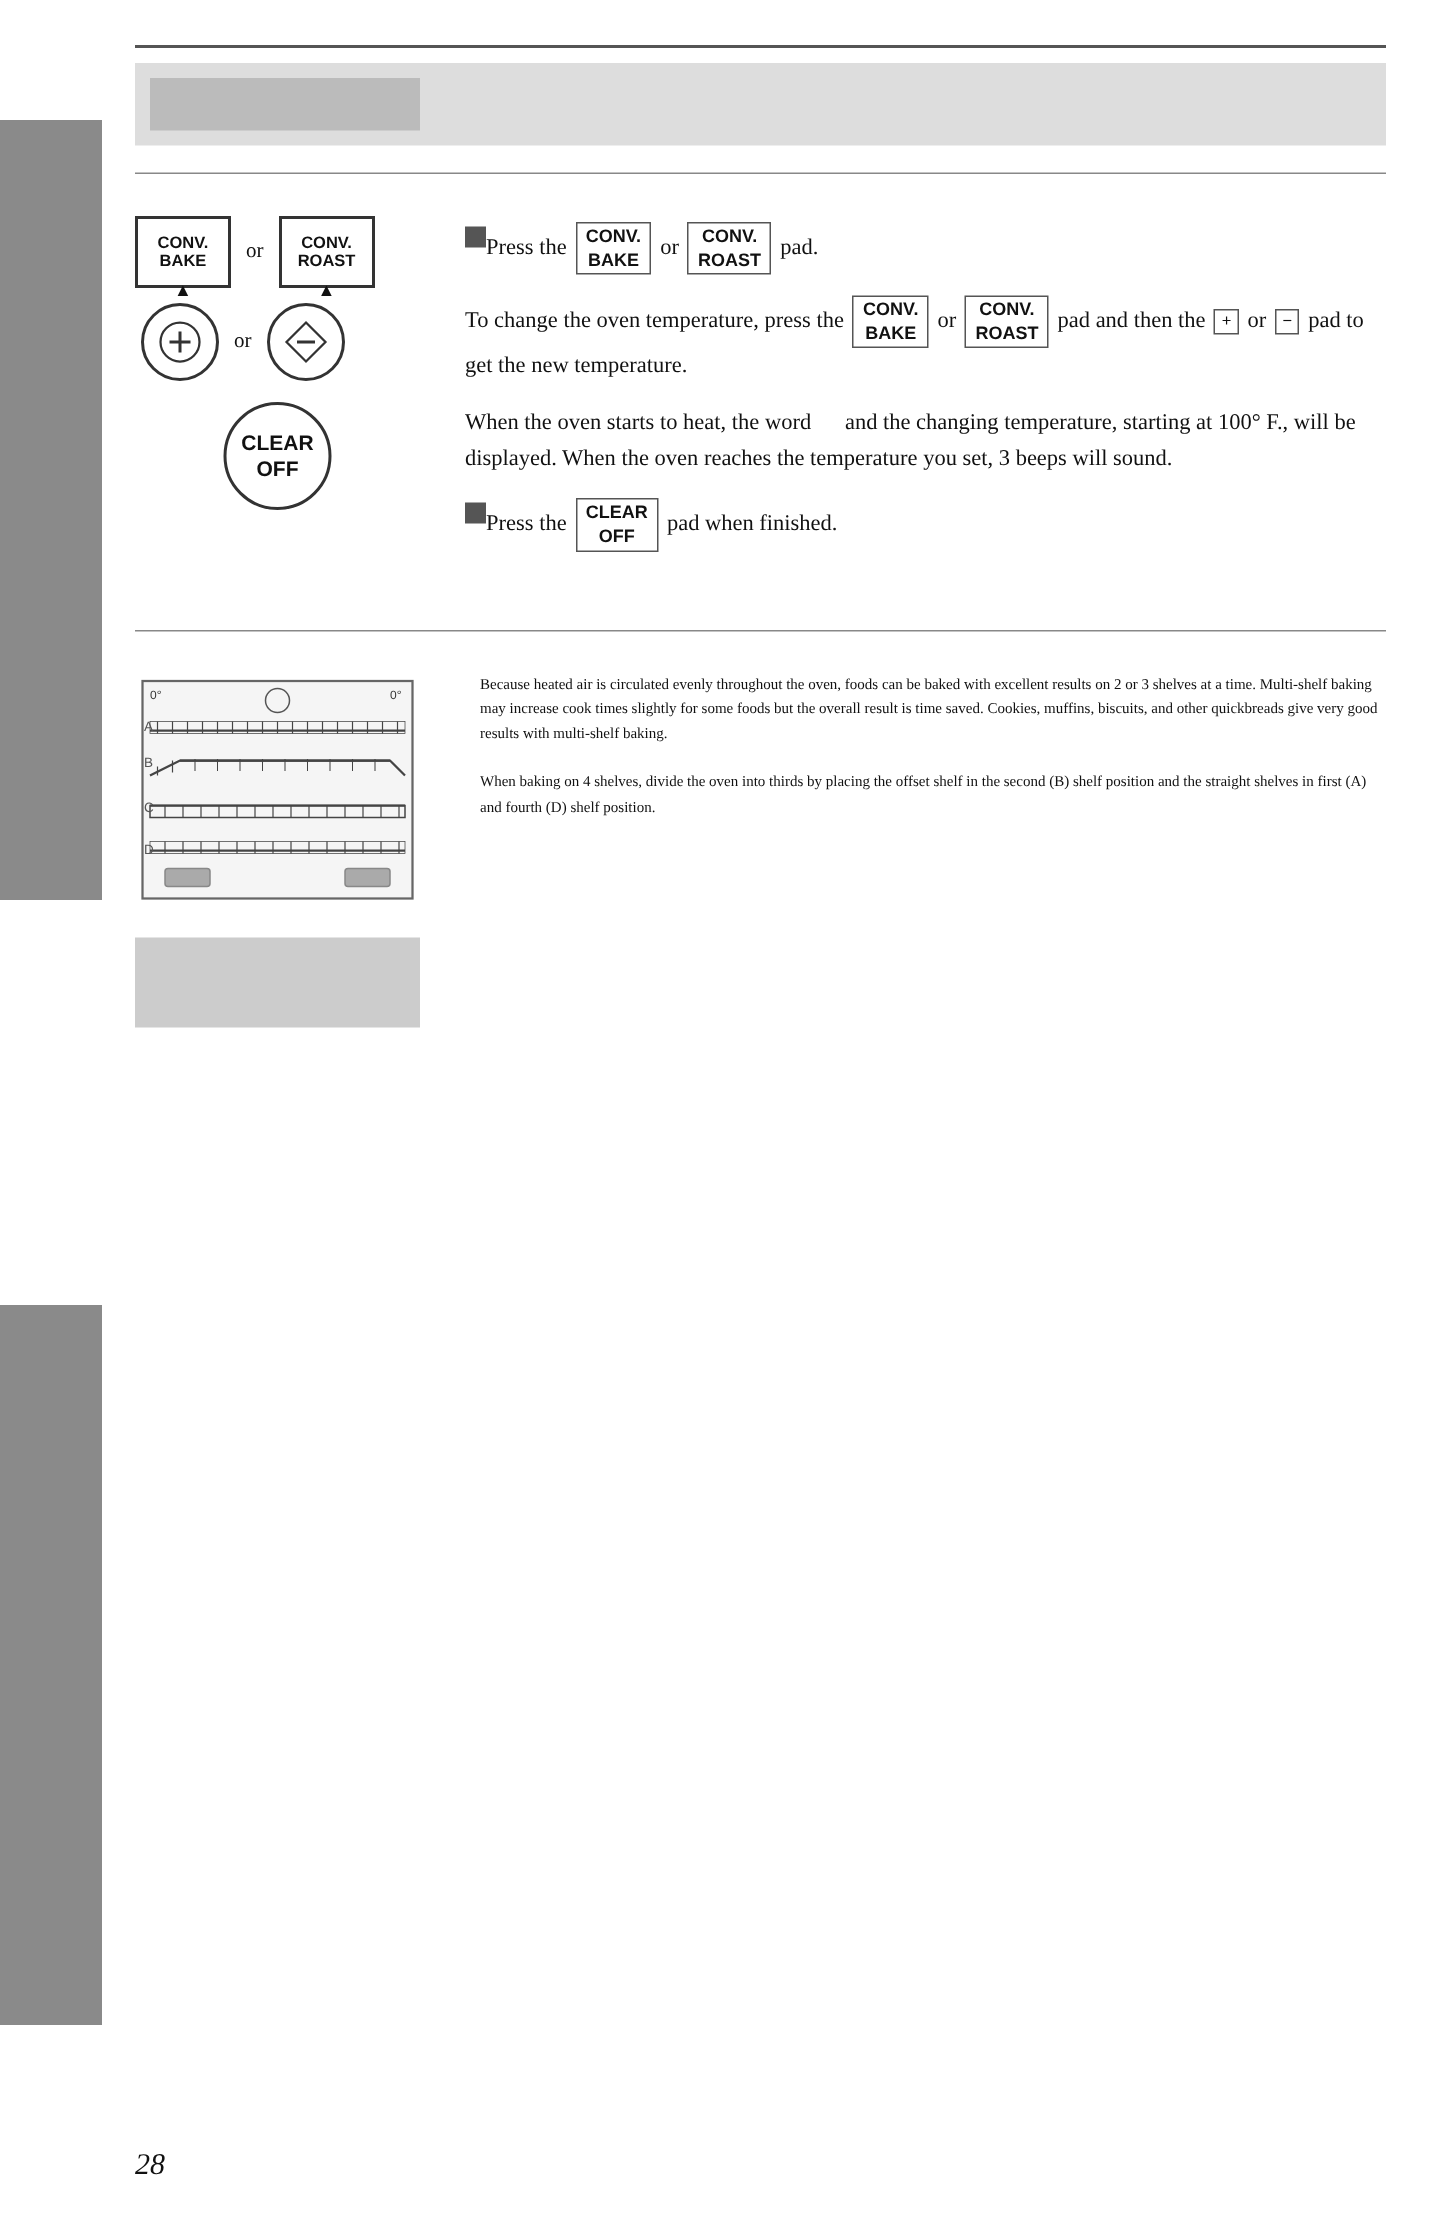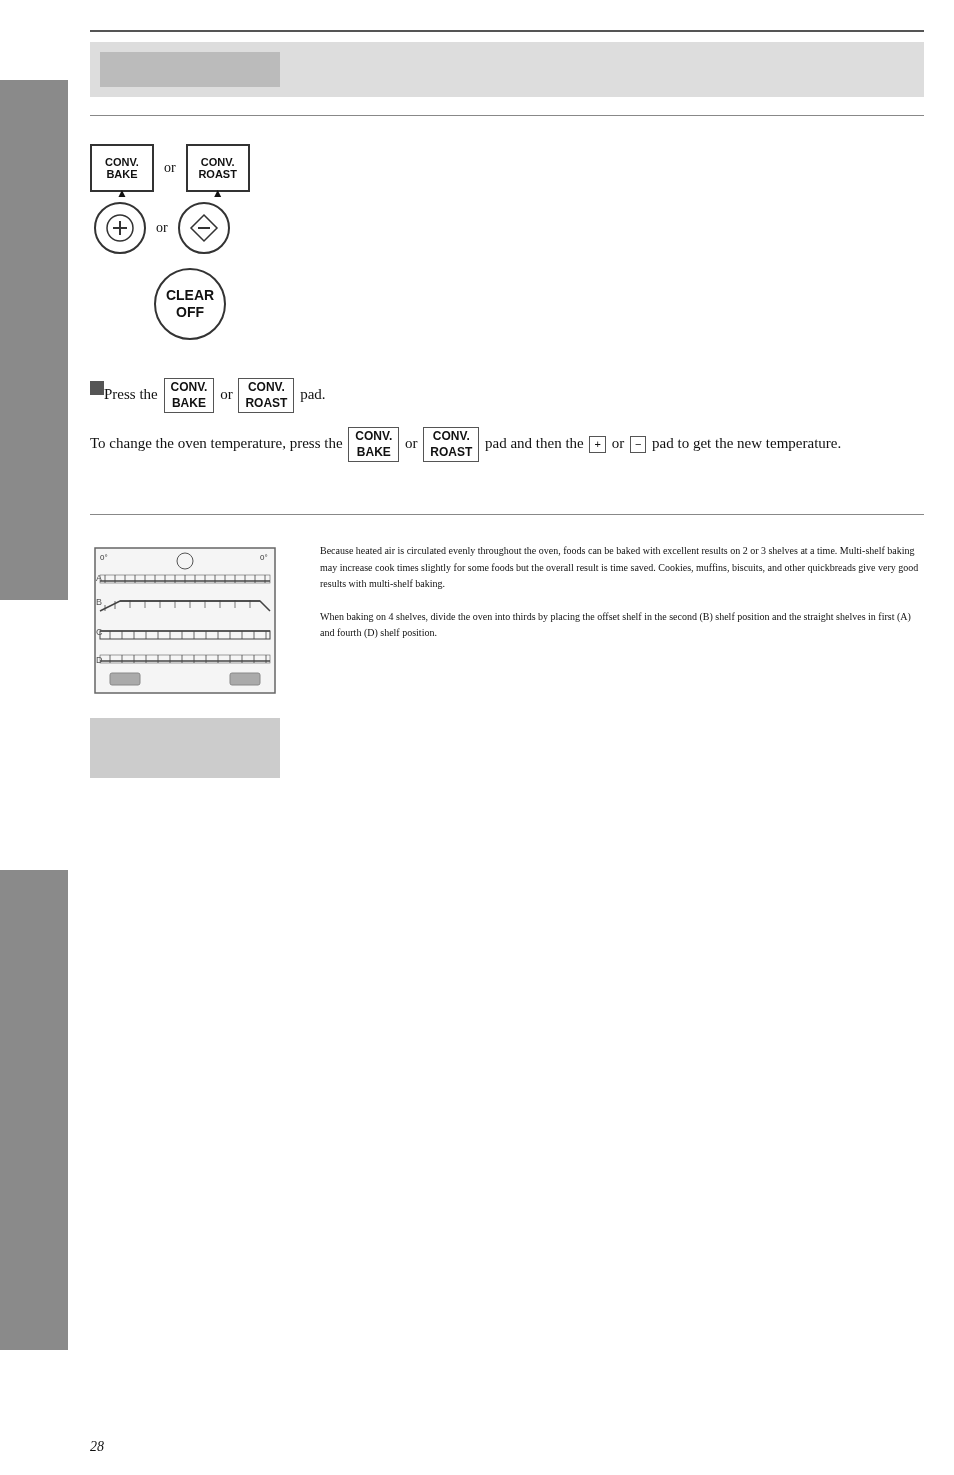--- a/index.html
+++ b/index.html
@@ -28,21 +28,21 @@
       top: 870px;
       height: 480px;
     }
 
     
     .page-number {
       position: absolute;
       bottom: 20px;
       left: 90px;
       font-style: italic;
-      font-size: 14px;
+      font-size: 20px;
     }
 
     
     .main-content {
       margin-left: 90px;
       margin-right: 30px;
       padding-top: 30px;
     }
 
     
@@ -71,21 +71,21 @@
     
     .section-divider {
       border: none;
       border-top: 1.5px solid #888;
       margin: 18px 0;
     }
 
     
     .section-top {
       display: flex;
-      flex-direction: column;
+      flex-direction: row;
       gap: 30px;
       padding-top: 10px;
       padding-bottom: 20px;
     }
 
     
     .key-panel {
       min-width: 190px;
       max-width: 200px;
     }
@@ -337,21 +337,35 @@
         <span class="inline-btn">CONV.<br>BAKE</span>
         or
         <span class="inline-btn">CONV.<br>ROAST</span>
         pad and then the
         <span class="inline-btn-sm">+</span>
         or
         <span class="inline-btn-sm">−</span>
         pad to get the new temperature.
       </div>
 
-
+      <div class="para-text">
+        When the oven starts to heat, the word &nbsp;&nbsp;&nbsp;&nbsp; and the
+        changing temperature, starting at 100° F., will be
+        displayed. When the oven reaches the temperature
+        you set, 3 beeps will sound.
+      </div>
+
+      <div class="step-row">
+        <div class="step-square"></div>
+        <div class="step-text">
+          <span>Press the </span>
+          <span class="inline-btn">CLEAR<br>OFF</span>
+          <span> pad when finished.</span>
+        </div>
+      </div>
 
     </div>
   </div>
 
   <hr class="section-divider">
 
   <div class="section-bottom">
 
     <div class="oven-diagram">
       <svg class="oven-svg" viewBox="0 0 190 165" xmlns="http://www.w3.org/2000/svg">

